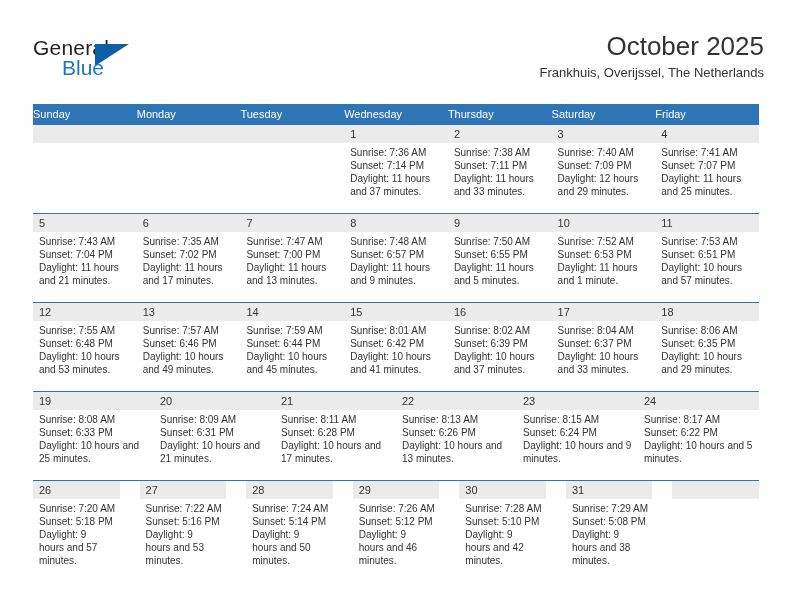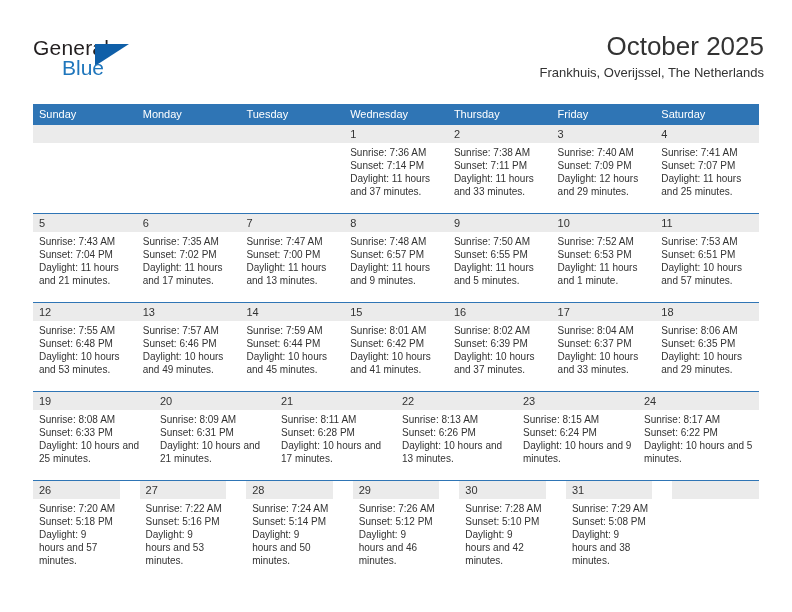--- a/index.html
+++ b/index.html
@@ -92,21 +92,20 @@
   .weekdays {
     display: flex;
     background: #2f75b5;
     height: 21px;
   }
   .weekday {
     flex: 1 1 0;
     color: #ffffff;
     font-size: 11px;
     line-height: 21px;
-    padding-left: 6px;
     box-sizing: border-box;
     white-space: nowrap;
     overflow: hidden;
   }
 
   .week {
     display: flex;
     height: 89px;
     border-bottom: 1.6px solid #2f75b5;
     box-sizing: border-box;
@@ -159,22 +158,22 @@
 
   </div>
 
   <div class="calendar">
     <div class="weekdays">
       <div class="weekday">Sunday</div>
       <div class="weekday">Monday</div>
       <div class="weekday">Tuesday</div>
       <div class="weekday">Wednesday</div>
       <div class="weekday">Thursday</div>
+      <div class="weekday">Saturday</div>
       <div class="weekday">Friday</div>
-      <div class="weekday">Saturday</div>
     </div>
     <div id="weeks-container">
         <div class="week">
           <div class="cell empty">
             <div class="datenum-band"></div>
           </div>
           <div class="cell empty">
             <div class="datenum-band"></div>
           </div>
           <div class="cell empty">

